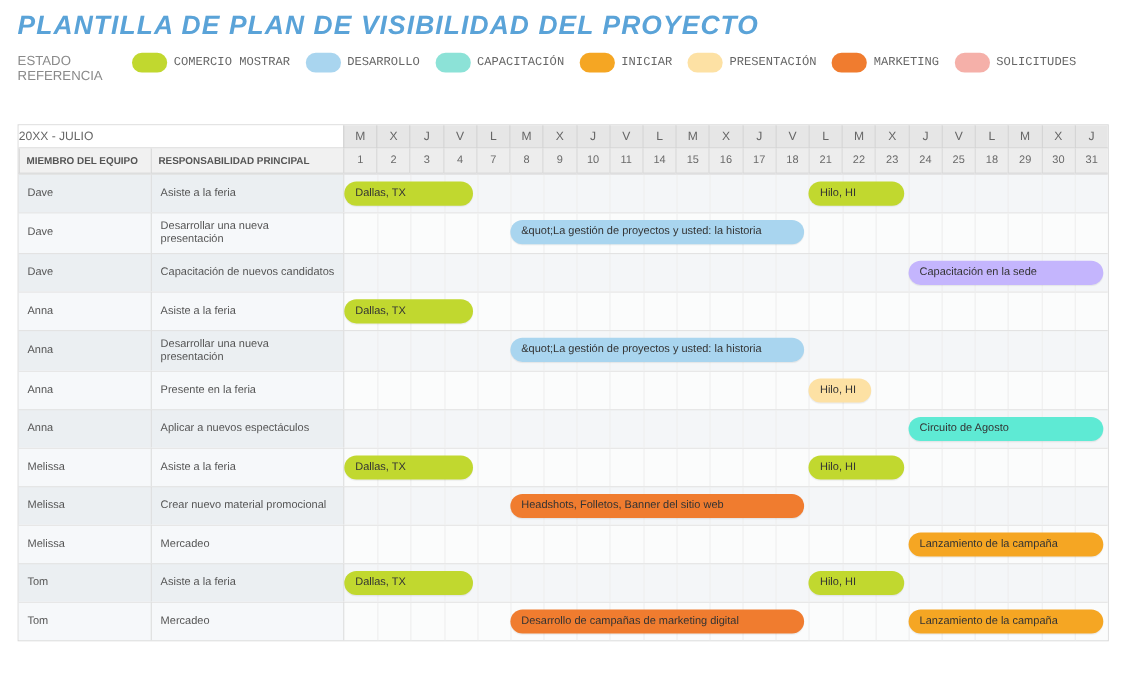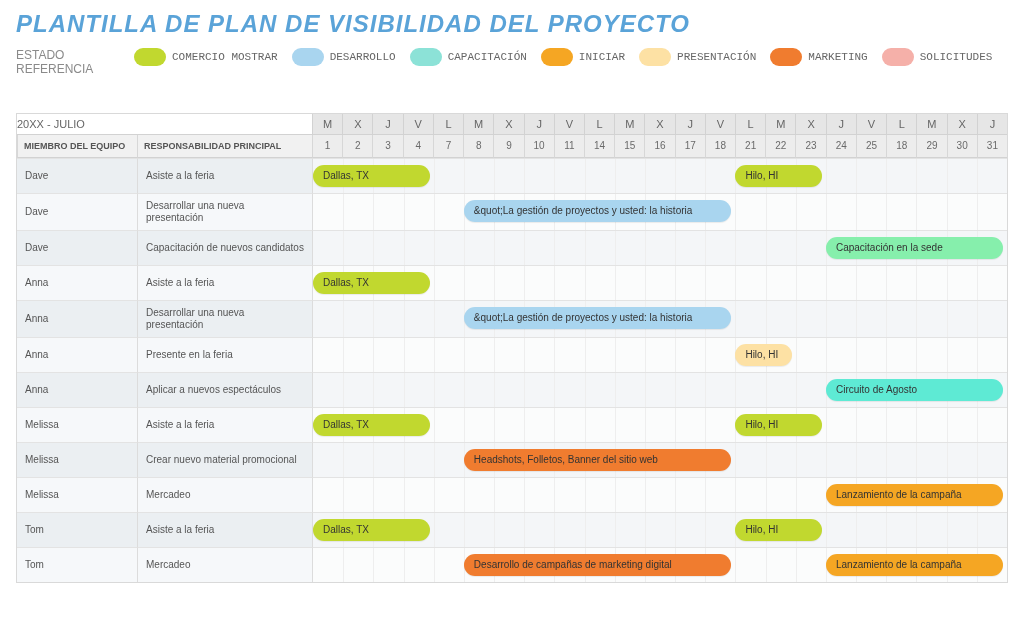--- a/index.html
+++ b/index.html
@@ -17,21 +17,21 @@
   font-size: 24px;
   font-weight: bold;
   letter-spacing: 1px;
   color: #5aa3d8;
   margin-bottom: 10px;
   font-style: italic;
 }
 .legend-row {
   display: flex;
   align-items: flex-start;
-  gap: 14px;
+  gap: 0;
   margin-bottom: 8px;
 }
 .legend-label { width: 104px; color: #8a8a8a; font-size: 12px; line-height: 1.2; }
 .legend-items { display: flex; flex-wrap: wrap; gap: 10px 14px; align-items: center; font-family: Liberation Mono, monospace; }
 .legend-item { display: flex; align-items: center; gap: 6px; font-size: 11px; color: #666; font-weight: 500; }
 .swatch { width: 32px; height: 18px; border-radius: 9px; }
 .gantt {
   border: 1px solid #d9d9d9;
   background: #fff;
   margin-top: 36px;
@@ -306,21 +306,21 @@
             <div class="gcell"></div>
             <div class="gcell"></div>
             <div class="gcell"></div>
             <div class="gcell"></div>
             <div class="gcell"></div>
             <div class="gcell"></div>
             <div class="gcell"></div>
             <div class="gcell"></div>
             <div class="gcell"></div>
             <div class="gcell"></div>
-            <div class="bar" style="left: 73.913%; width: calc(26.087% - 4px); background: #86efac;">Capacitación en la sede</div>
+            <div class="bar" style="left: 73.913%; width: calc(26.087% - 4px); background: #c4b5fd;">Capacitación en la sede</div>
           </div>
         </div>
         <div class="row">
           <div class="labcell">Anna</div>
           <div class="labcell resp">Asiste a la feria</div>
           <div class="bar-area">
             <div class="gcell"></div>
             <div class="gcell"></div>
             <div class="gcell"></div>
             <div class="gcell"></div>

